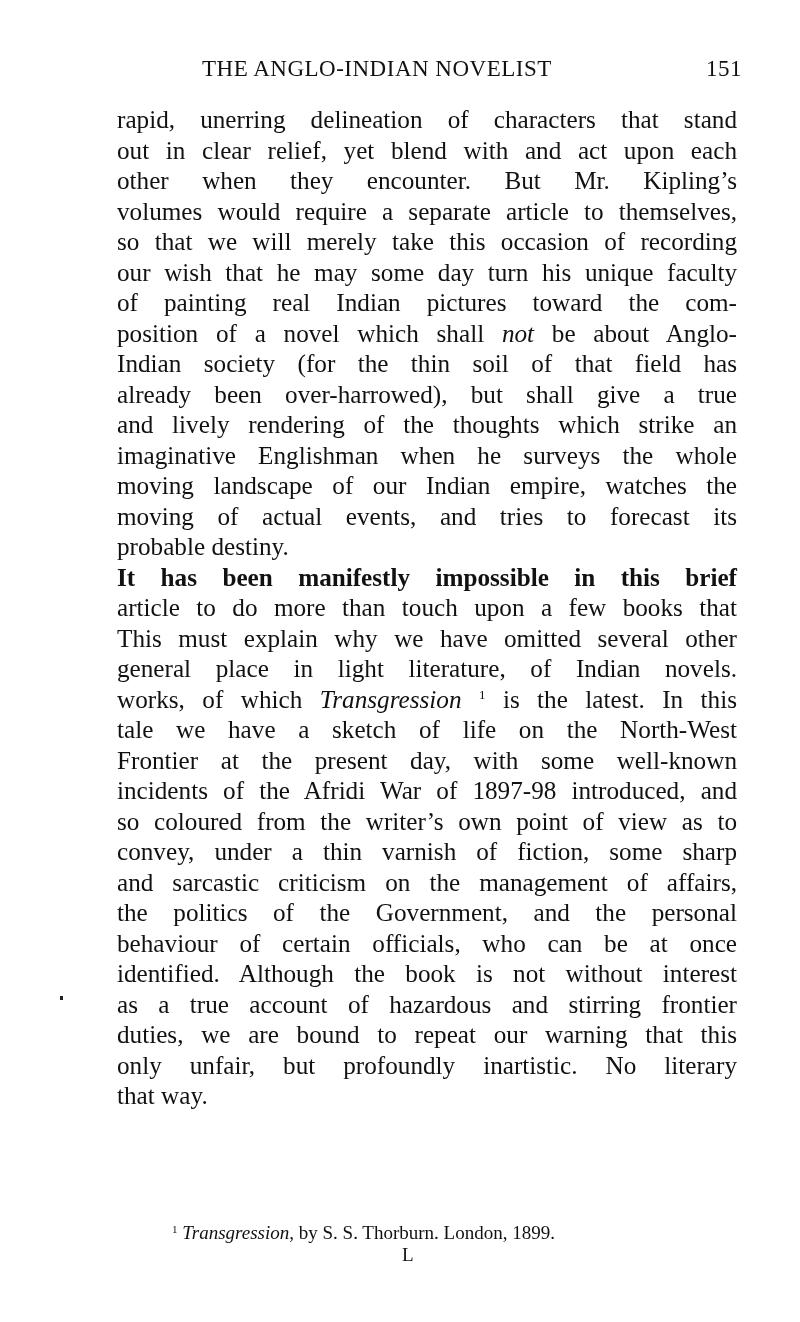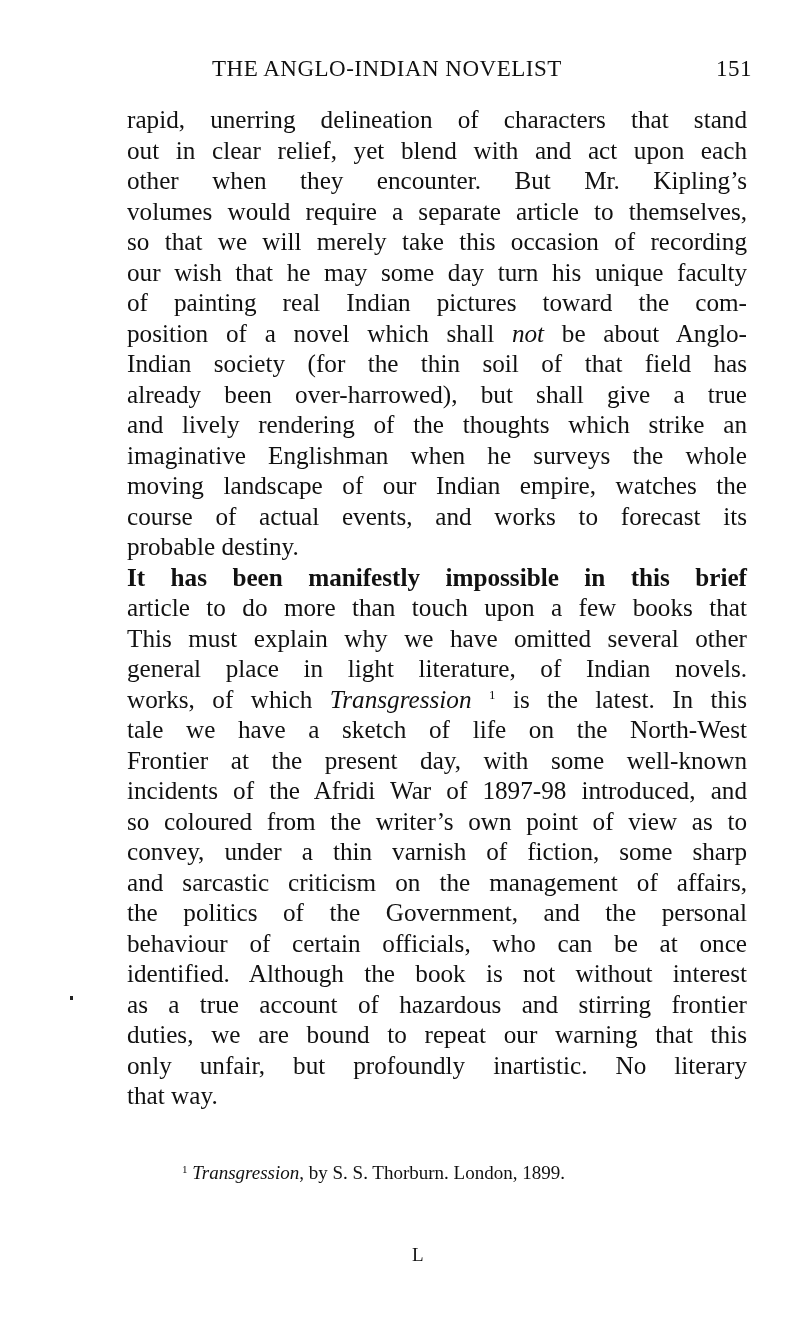--- a/index.html
+++ b/index.html
@@ -1,29 +1,29 @@
 <!DOCTYPE html>
 <html><head>
   <meta charset="utf-8">
   <style>
     html, body { margin: 0; padding: 0; background: #ffffff; }
     body { width: 800px; height: 1322px; position: relative; overflow: hidden;
            font-family: "Liberation Serif", "DejaVu Serif", serif; color: #111111; }
-    .page { position: absolute; left: 0; top: 0; width: 760px; height: 1322px; margin-left: 10px; }
+    .page { position: absolute; left: 0; top: 0; width: 760px; height: 1322px; }
     .running-head { position: absolute; top: 56px; left: 202px; width: 540px; height: 30px;
                     font-size: 23px; letter-spacing: 0.5px; }
     .running-head .title { position: absolute; left: 0; top: 0; }
     .running-head .folio { position: absolute; right: 0; top: 0; }
     .body-text { position: absolute; left: 117px; top: 105px; width: 620px; }
     .line { display: block; height: 30.5px; line-height: 30.5px; font-size: 25.2px;
             white-space: nowrap; text-align: justify; text-align-last: justify; }
     .line.last { text-align-last: left; }
     .line i { font-style: italic; }
     sup.fn { font-size: 13px; vertical-align: 9px; line-height: 0; }
-    .footnote { position: absolute; top: 1162px; left: 172px; width: 520px; font-size: 19px;
+    .footnote { position: absolute; top: 1222px; left: 172px; width: 520px; font-size: 19px;
                 white-space: nowrap; }
     .footnote sup { font-size: 11px; vertical-align: 6px; }
     .signature { position: absolute; top: 1244px; left: 402px; font-size: 19px; }
     .stray-mark { position: absolute; left: 60px; top: 996px; width: 3px; height: 4px; background: #222; }
   </style>
 </head>
 <body>
 
 <div class="page">
   <div class="running-head">
@@ -38,21 +38,21 @@
     <span class="line">volumes would require a separate article to themselves,</span>
     <span class="line">so that we will merely take this occasion of recording</span>
     <span class="line">our wish that he may some day turn his unique faculty</span>
     <span class="line">of painting real Indian pictures toward the com-</span>
     <span class="line"><span>position of a novel which shall </span><i>not</i><span> be about Anglo-</span></span>
     <span class="line">Indian society (for the thin soil of that field has</span>
     <span class="line">already been over-harrowed), but shall give a true</span>
     <span class="line">and lively rendering of the thoughts which strike an</span>
     <span class="line">imaginative Englishman when he surveys the whole</span>
     <span class="line">moving landscape of our Indian empire, watches the</span>
-    <span class="line">course of actual events, and works to forecast its</span>
+    <span class="line">moving of actual events, and tries to forecast its</span>
     <span class="line last">probable destiny.</span>
     <span class="line" style="padding-left: 0px; margin-left: 0px; text-indent: 0px; font-weight: bold;">It has been manifestly impossible in this brief</span>
     <span class="line">article to do more than touch upon a few books that</span>
     <span class="line">This must explain why we have omitted several other</span>
     <span class="line">general place in light literature, of Indian novels.</span>
     <span class="line"><span>works, of which </span><i>Transgression</i>&nbsp;<sup class="fn">1</sup><span> is the latest. In this</span></span>
     <span class="line">tale we have a sketch of life on the North-West</span>
     <span class="line">Frontier at the present day, with some well-known</span>
     <span class="line">incidents of the Afridi War of 1897-98 introduced, and</span>
     <span class="line">so coloured from the writer’s own point of view as to</span>

